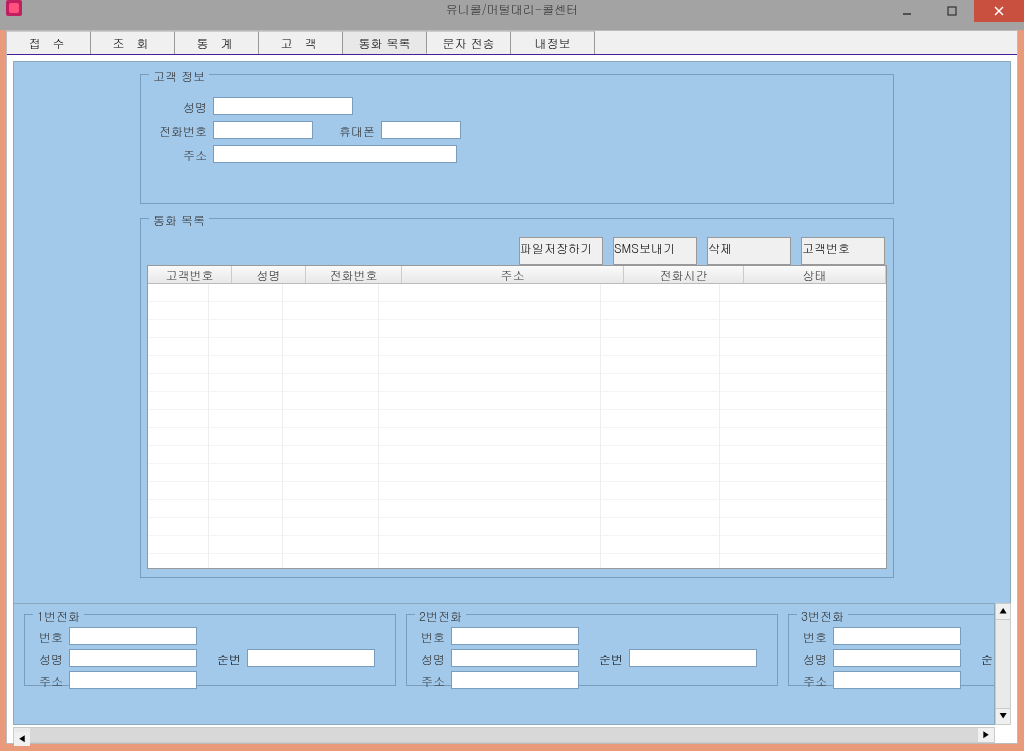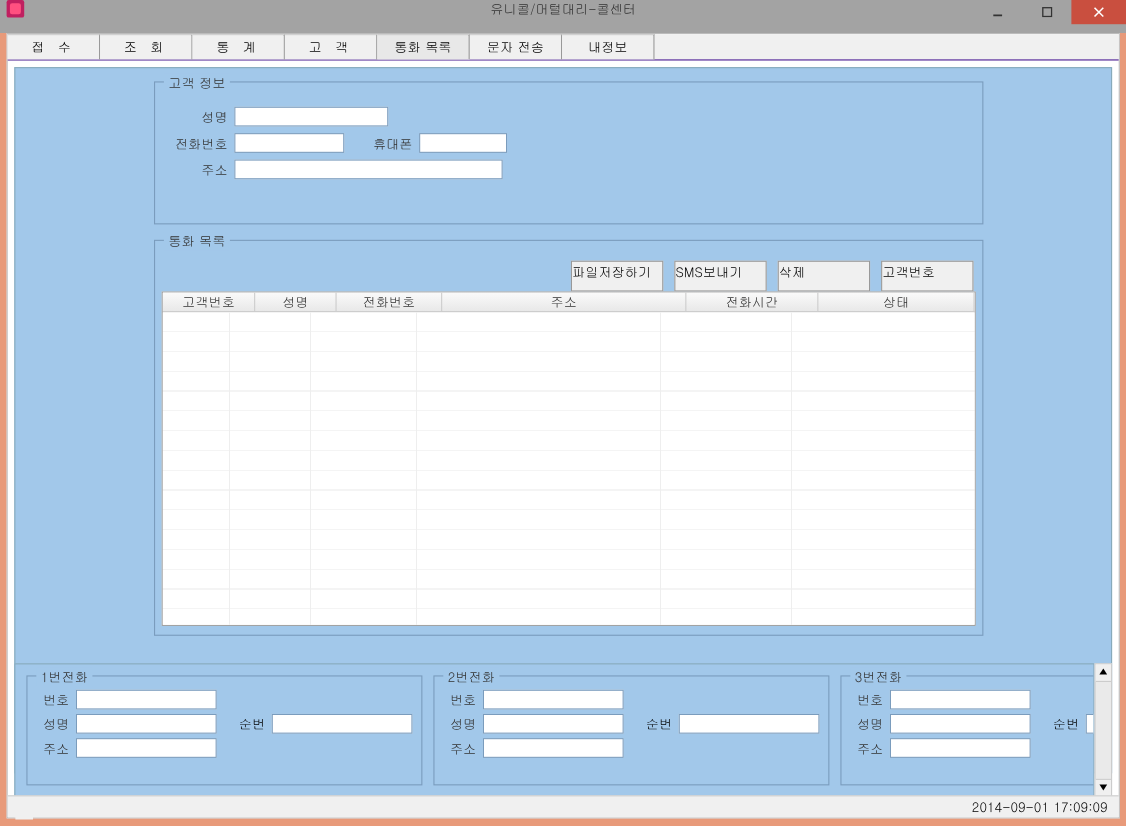--- a/index.html
+++ b/index.html
@@ -33,21 +33,21 @@
 .tbody { height: calc(100% - 18px); background: repeating-linear-gradient(#fff 0, #fff 17px, #f4f4f4 17px, #f4f4f4 18px); position: relative; }
 .tbody::before { content:''; position:absolute; top:0; bottom:0; left:0; right:0; background:
   linear-gradient(90deg, transparent 60px, #eee 60px, #eee 61px, transparent 61px,
   transparent 134px, #eee 134px, #eee 135px, transparent 135px,
   transparent 230px, #eee 230px, #eee 231px, transparent 231px,
   transparent 452px, #eee 452px, #eee 453px, transparent 453px,
   transparent 571px, #eee 571px, #eee 572px, transparent 572px);
 }
 .bottom-strip { position: absolute; bottom: 0; left: 0; right: 0; height: 140px; }
 .phone-panels { position: absolute; top: 0; left: 6px; right: 22px; bottom: 18px; background: #a2c8ea; border: 1px solid #8ab; display: flex; gap: 10px; padding: 10px; overflow: hidden; }
-.phone-group { border: 1px solid #7a9cbd; flex: 0 0 236px; height: 100px; position: relative; padding: 12px 8px 6px 8px; }
+.phone-group { border: 1px solid #7a9cbd; flex: 0 0 236px; height: 72px; position: relative; padding: 12px 20px 6px 8px; }
 .phone-group .group-title { background: #a2c8ea; }
 .pg-row { display: flex; align-items: center; margin-bottom: 4px; }
 .pg-row .lbl { width: 30px; }
 .pg-row .inp { flex: 0 0 100px; }
 .pg-row .lbl2 { width: 30px; margin-left: 20px; text-align: left; }
 .pg-row .inp2 { flex: 0 0 32px; border: 1px solid #7a9cbd; background: #fff; height: 18px; }
 .vscroll { position: absolute; right: 6px; top: 0; bottom: 18px; width: 16px; background: #eaeaea; border: 1px solid #ccc; }
 .vs-btn { height: 16px; background: #f0f0f0; border-bottom: 1px solid #ccc; text-align: center; line-height: 14px; font-size: 9px; }
 .vs-btn.bot { position: absolute; bottom: 0; left: 0; right: 0; border-top: 1px solid #ccc; border-bottom: none; }
 .hscroll { position: absolute; left: 6px; right: 22px; bottom: 0; height: 16px; background: #eaeaea; border: 1px solid #ccc; }
@@ -195,16 +195,13 @@
       <div class="vs-btn">▲</div>
       <div class="vs-btn bot">▼</div>
     </div>
     <div class="hscroll">
       <span class="hs-btn">◀</span>
       <div class="hs-thumb"></div>
       <span class="hs-btn right">▶</span>
     </div>
   </div>
 
-  <div class="statusbar">
-    <span>2014-09-01 17:09:09</span>
-  </div>
 </div>
 
 </body></html>

